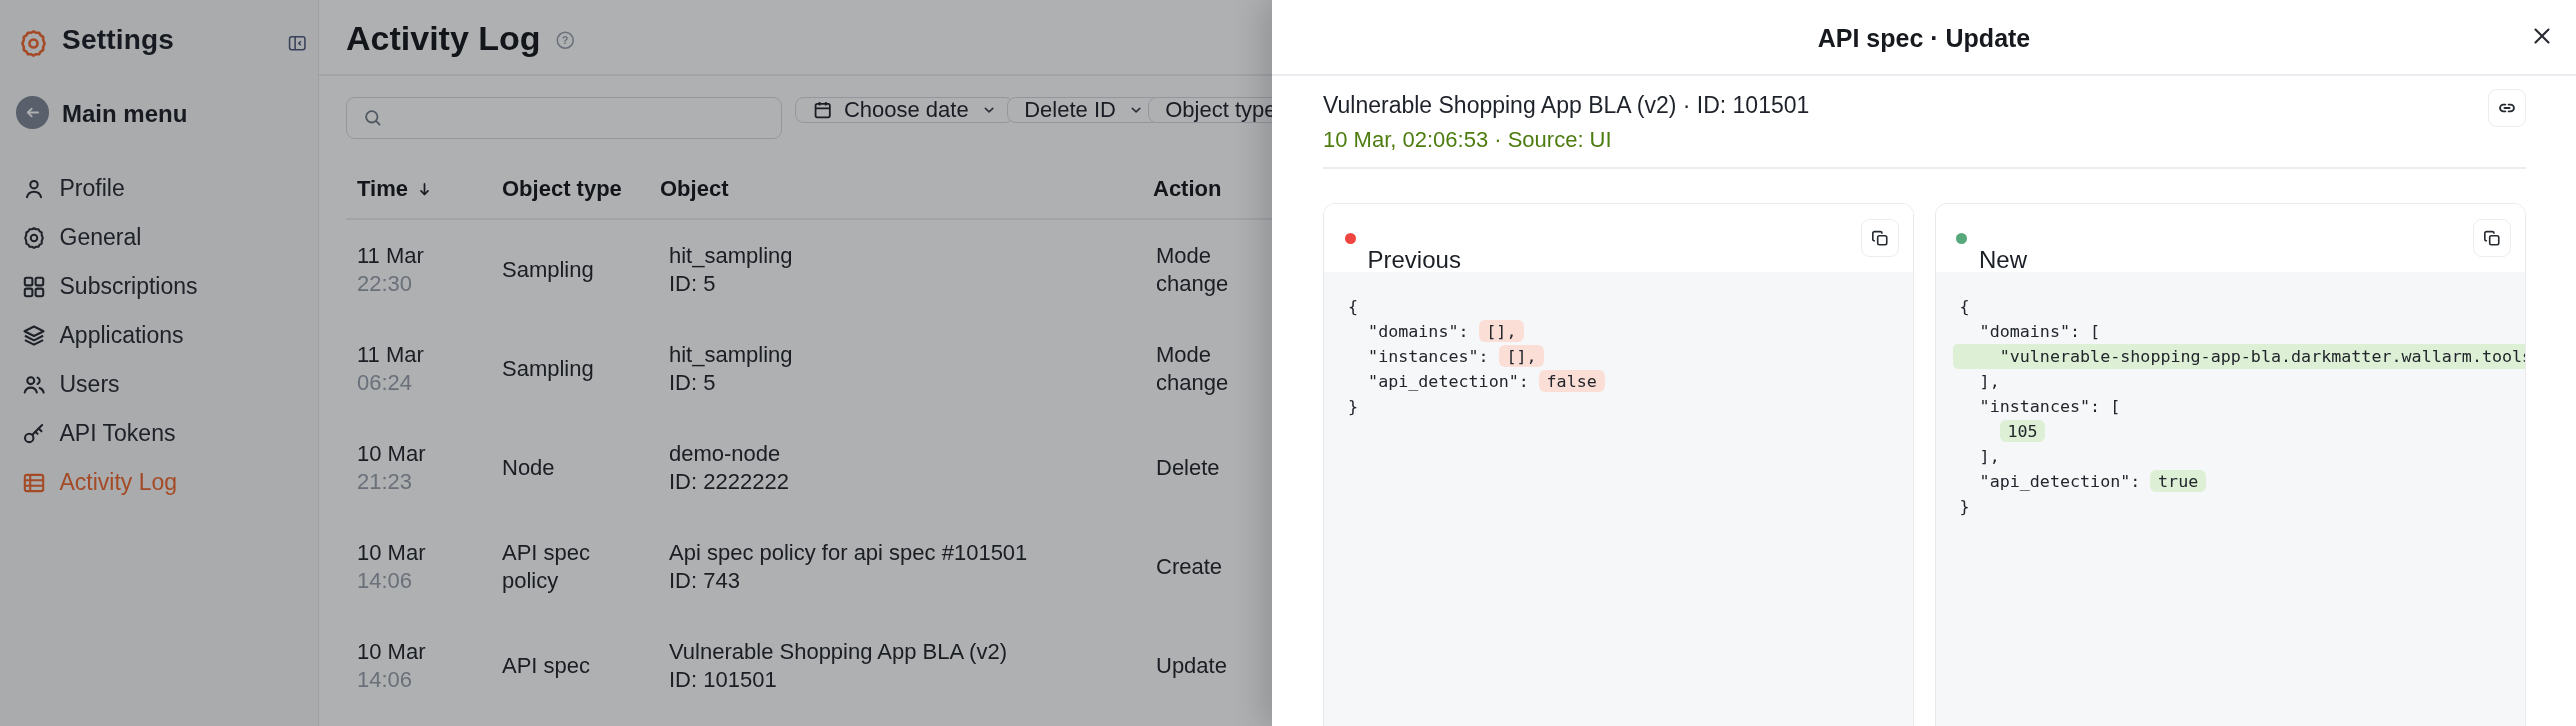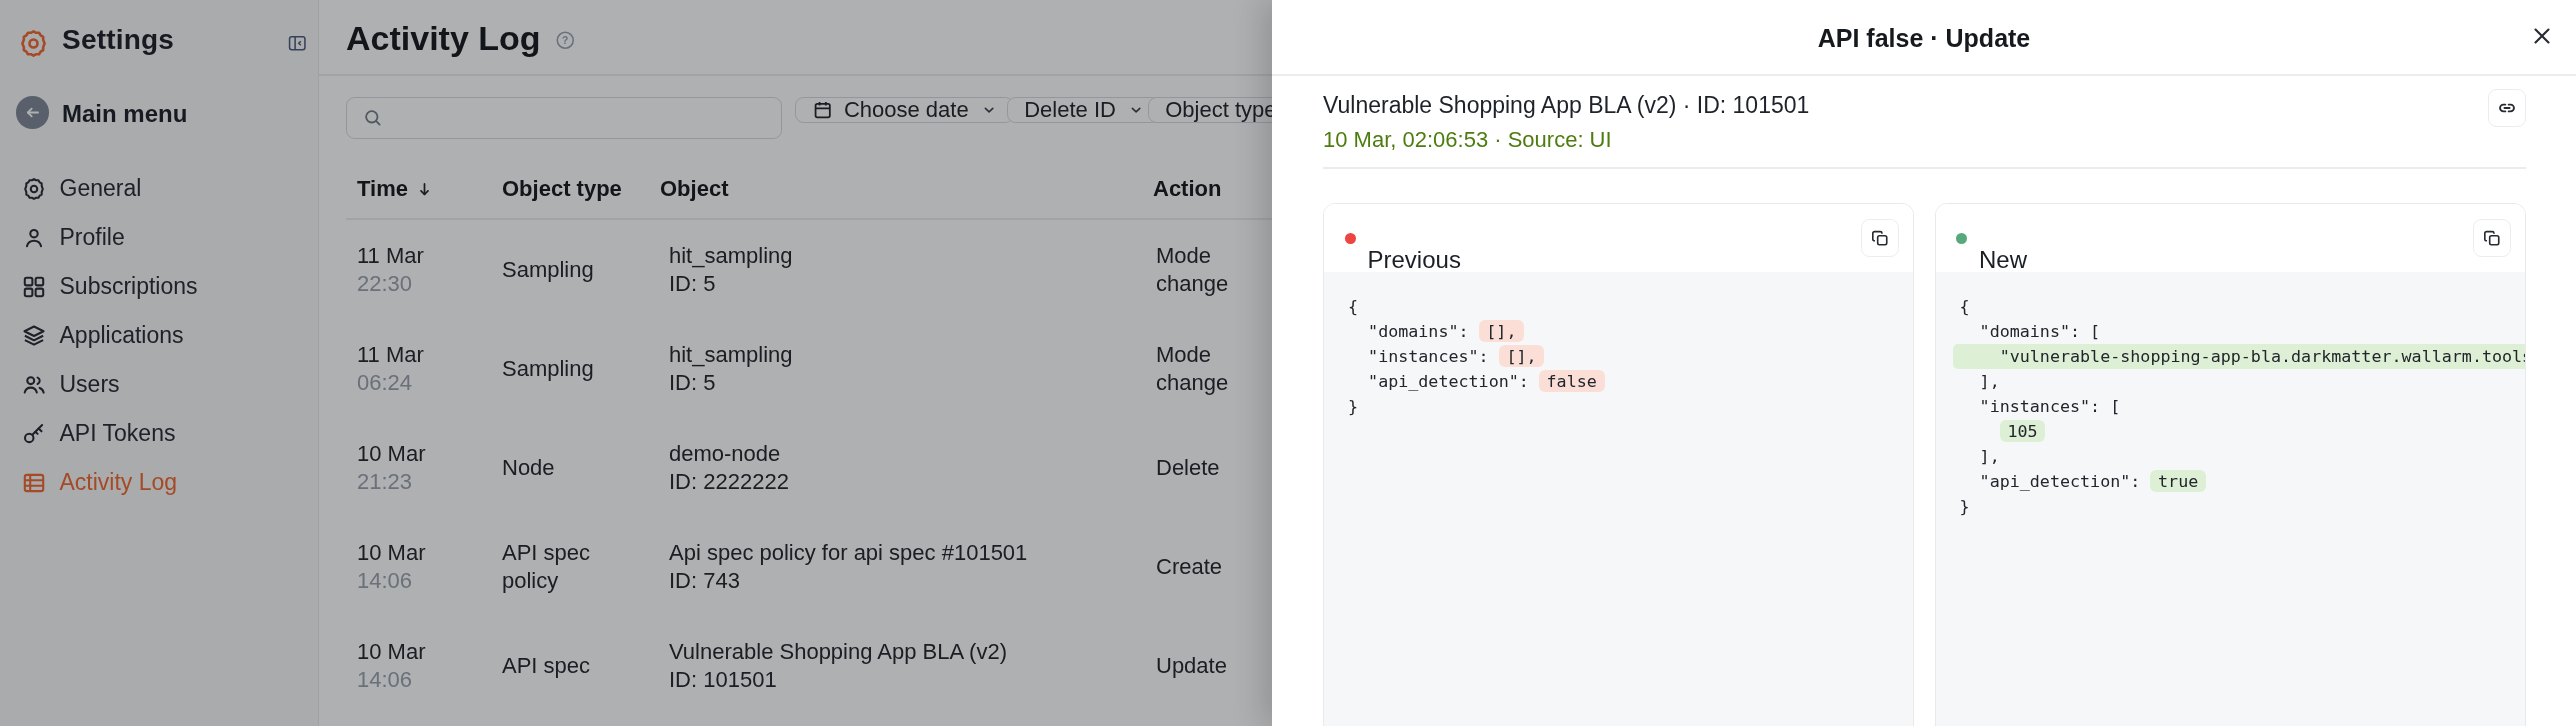--- a/index.html
+++ b/index.html
@@ -98,35 +98,35 @@
       <svg width="19" height="19" viewBox="0 0 24 24" fill="none" stroke="currentColor" stroke-width="2.3" stroke-linecap="round" stroke-linejoin="round">
           <path d="M19 12H6.2"></path>
           <path d="M11 7.2L6.2 12l4.8 4.8"></path>
         </svg>
     </span>
     <span class="mm-label">Main menu</span>
   </div>
   <nav class="nav" id="nav-list">
       <div class="nav-item">
         <span class="nico">
+          <svg width="26" height="26" viewBox="0 0 24 24" fill="none" stroke="currentColor" stroke-width="1.9" stroke-linecap="round">
+            <circle cx="12" cy="8" r="3.4"></circle>
+            <path d="M5.5 19.6c.8-3.2 3.3-5 6.5-5s5.7 1.8 6.5 5"></path>
+          </svg>
+        </span>
+        <span>Profile</span>
+      </div>
+      <div class="nav-item">
+        <span class="nico">
           <svg width="26" height="26" viewBox="0 0 24 24" fill="none" stroke="currentColor" stroke-width="1.9" stroke-linejoin="round">
             <path d="M12 2.9l1.9 1h2.2l1.1 1.9 1.9 1.1v2.2l1 2.9-1 2.9v2.2l-1.9 1.1-1.1 1.9h-2.2l-1.9 1-1.9-1H7.9l-1.1-1.9-1.9-1.1v-2.2L3.9 12l1-2.9V6.9l1.9-1.1 1.1-1.9h2.2z"></path>
             <circle cx="12" cy="12" r="3"></circle>
           </svg>
         </span>
         <span>General</span>
-      </div>
-      <div class="nav-item">
-        <span class="nico">
-          <svg width="26" height="26" viewBox="0 0 24 24" fill="none" stroke="currentColor" stroke-width="1.9" stroke-linecap="round">
-            <circle cx="12" cy="8" r="3.4"></circle>
-            <path d="M5.5 19.6c.8-3.2 3.3-5 6.5-5s5.7 1.8 6.5 5"></path>
-          </svg>
-        </span>
-        <span>Profile</span>
       </div>
       <div class="nav-item">
         <span class="nico">
           <svg width="26" height="26" viewBox="0 0 24 24" fill="none" stroke="currentColor" stroke-width="1.9">
             <rect x="3.5" y="3.5" width="7" height="7" rx="1.6"></rect>
             <rect x="13.5" y="3.5" width="7" height="7" rx="1.6"></rect>
             <rect x="3.5" y="13.5" width="7" height="7" rx="1.6"></rect>
             <rect x="13.5" y="13.5" width="7" height="7" rx="1.6"></rect>
           </svg>
         </span>
@@ -321,21 +321,21 @@
         <div class="cell c-action">
           <div>Update</div>
         </div>
       </div>
     </div>
 </main>
 
 <div class="scrim"></div>
 
 <section class="panel">
-  <div class="panel-title">API false · Update</div>
+  <div class="panel-title">API spec · Update</div>
   <span class="close-btn">
     <svg width="24" height="24" viewBox="0 0 24 24" fill="none" stroke="currentColor" stroke-width="2.1" stroke-linecap="round">
         <path d="M5.5 5.5l13 13M18.5 5.5l-13 13"></path>
       </svg>
   </span>
   <div class="panel-divider"></div>
 
   <div class="obj-row">Vulnerable Shopping App BLA (v2) · ID: 101501</div>
   <button class="link-btn">
     <span>

